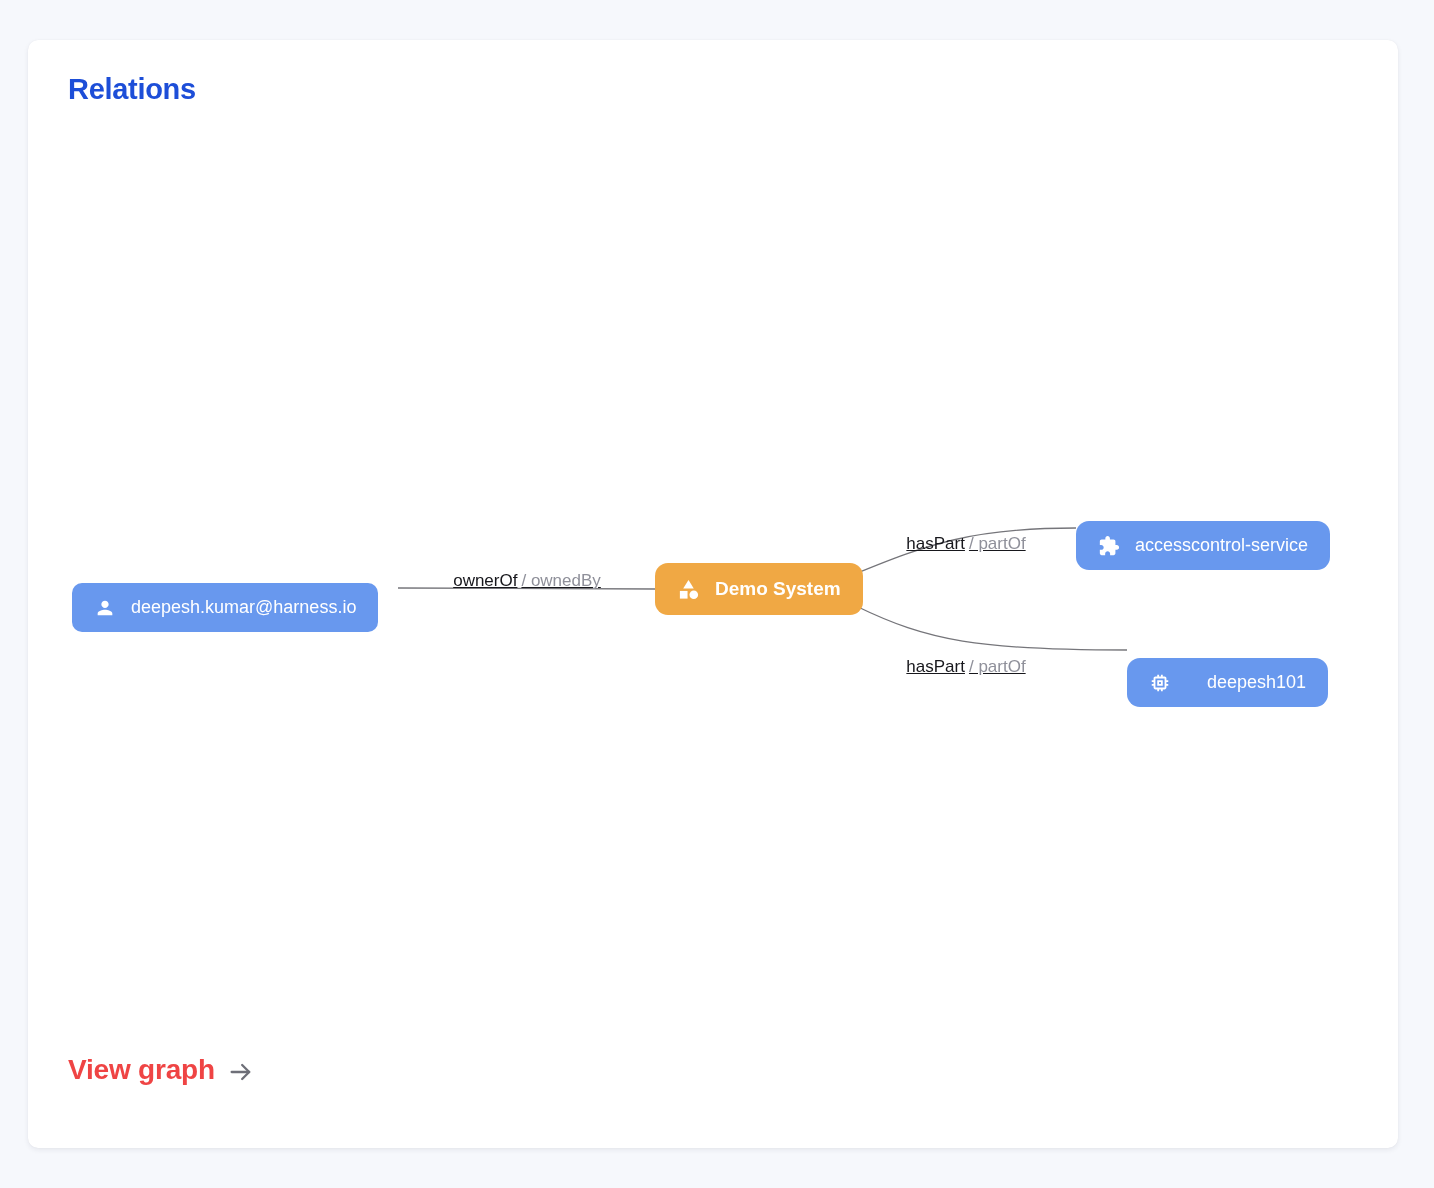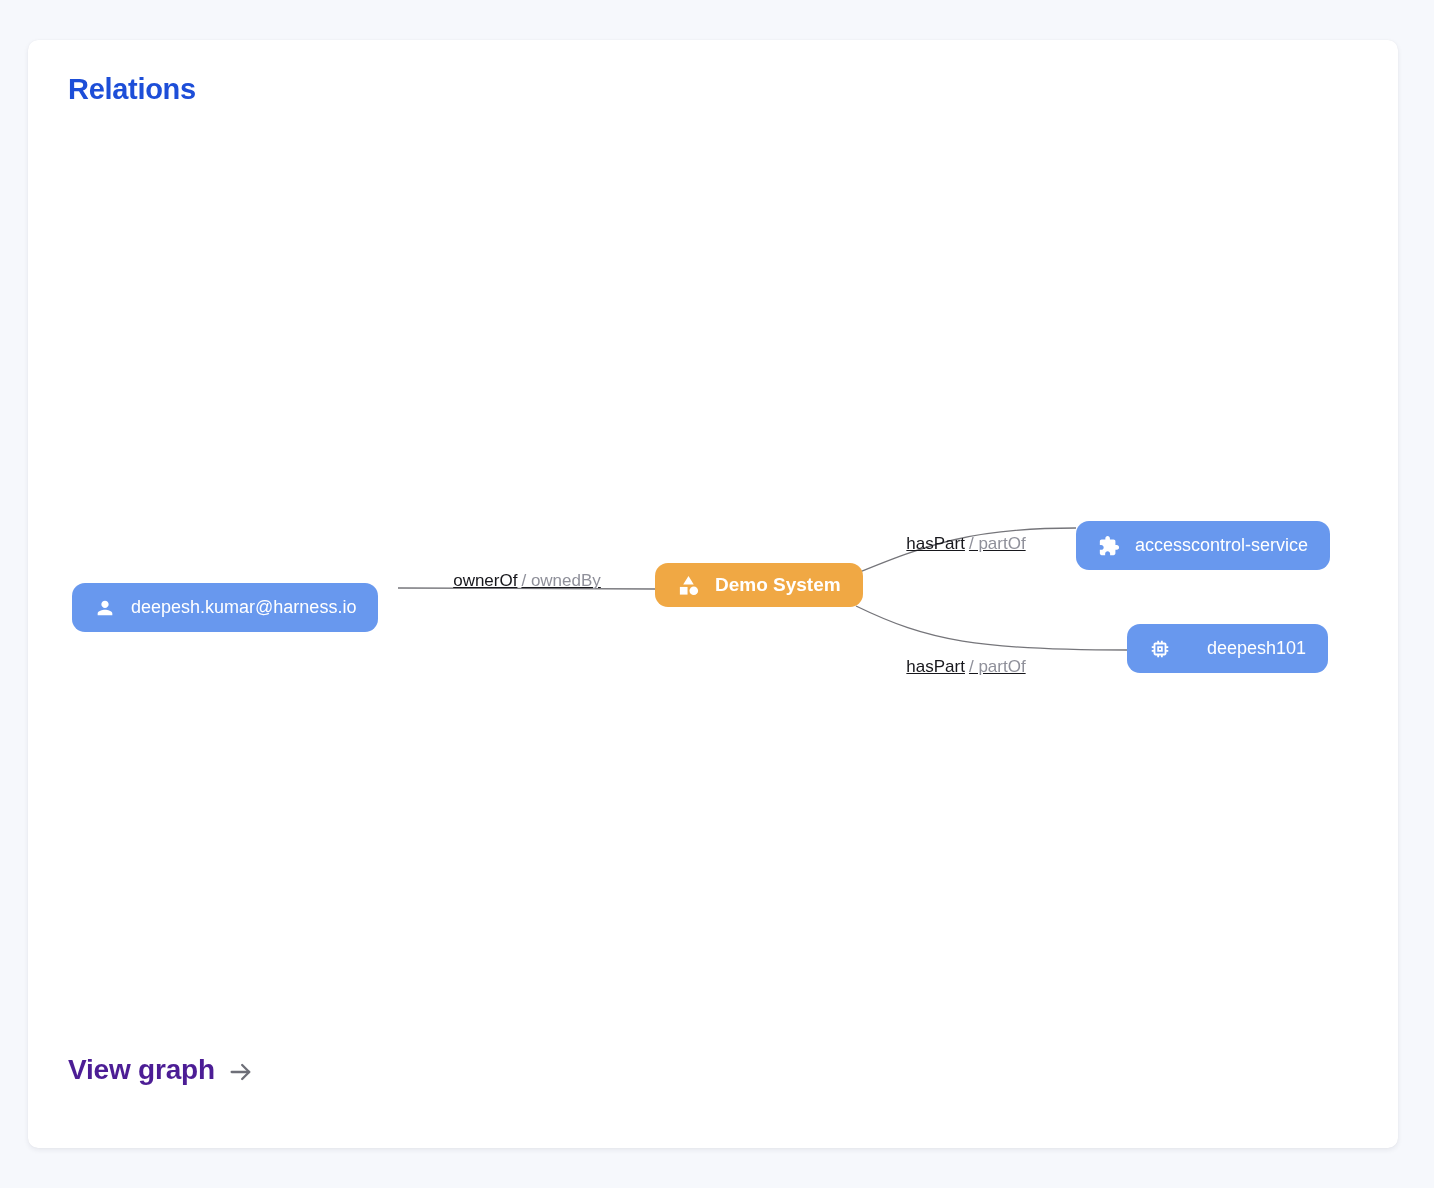--- a/index.html
+++ b/index.html
@@ -70,21 +70,21 @@
   .card-footer {
     position: absolute;
     left: 40px; bottom: 62px;
   }
   .view-graph {
     display: inline-flex;
     align-items: center;
     gap: 12px;
     font-size: 28px;
     font-weight: 700;
-    color: #4c1d95;
+    color: #ef4444;
     text-decoration: none;
     cursor: pointer;
     letter-spacing: -0.2px;
   }
   .view-graph svg { display: block; margin-top: 3px; }
 </style>
 </head>
 <body>
 
 <div class="page">
@@ -103,50 +103,50 @@
       <div class="edge-label" style="left:499px; top:541px;">
         <span class="primary">ownerOf</span><span class="rest">/ ownedBy</span>
       </div>
       <div class="edge-label" style="left:938px; top:504px;">
         <span class="primary">hasPart</span><span class="rest">/ partOf</span>
       </div>
       <div class="edge-label" style="left:938px; top:627px;">
         <span class="primary">hasPart</span><span class="rest">/ partOf</span>
       </div>
 
-      <div class="node node-blue" style="left:44px; top:525px;">
+      <div class="node node-blue" style="left:44px; top:525px;border-radius:10px;">
         <span class="icon">
           <svg width="22" height="22" viewBox="0 0 24 24" fill="#ffffff">
               <path d="M12 12c2.21 0 4-1.79 4-4s-1.79-4-4-4-4 1.79-4 4 1.79 4 4 4zm0 2c-2.67 0-8 1.34-8 4v2h16v-2c0-2.66-5.33-4-8-4z"></path>
             </svg>
         </span>
         <span>deepesh.kumar@harness.io</span>
       </div>
 
-      <div class="node node-orange" style="left:627px; top:523px; height:44px;">
+      <div class="node node-orange" style="left:627px; top:523px; height:52px;">
         <span class="icon">
           <svg width="23" height="23" viewBox="0 0 24 24" fill="#ffffff">
               <path d="M12 2l-5.5 9h11L12 2z"></path>
               <circle cx="17.5" cy="17.5" r="4.5"></circle>
               <path d="M3 13.5h8v8H3z"></path>
             </svg>
         </span>
         <span>Demo System</span>
       </div>
 
       <div class="node node-blue" style="left:1048px; top:463px;">
         <span class="icon">
           <svg width="22" height="22" viewBox="0 0 24 24" fill="#ffffff">
               <path d="M20.5 11H19V7c0-1.1-.9-2-2-2h-4V3.5C13 2.12 11.88 1 10.5 1S8 2.12 8 3.5V5H4c-1.1 0-1.99.9-1.99 2v3.8H3.5c1.49 0 2.7 1.21 2.7 2.7s-1.21 2.7-2.7 2.7H2V20c0 1.1.9 2 2 2h3.8v-1.5c0-1.49 1.21-2.7 2.7-2.7 1.49 0 2.7 1.21 2.7 2.7V22H17c1.1 0 2-.9 2-2v-4h1.5c1.38 0 2.5-1.12 2.5-2.5S21.88 11 20.5 11z"></path>
             </svg>
         </span>
         <span>accesscontrol-service</span>
       </div>
 
-      <div class="node node-blue" style="left:1099px; top:566px;gap:36px;">
+      <div class="node node-blue" style="left:1099px; top:600px;gap:36px;">
         <span class="icon">
           <svg width="22" height="22" viewBox="0 0 24 24" fill="#ffffff">
               <path d="M15 9H9v6h6V9zm-2 4h-2v-2h2v2zm8-2V9h-2V7c0-1.1-.9-2-2-2h-2V3h-2v2h-2V3H9v2H7c-1.1 0-2 .9-2 2v2H3v2h2v2H3v2h2v2c0 1.1.9 2 2 2h2v2h2v-2h2v2h2v-2h2c1.1 0 2-.9 2-2v-2h2v-2h-2v-2h2zm-4 6H7V7h10v10z"></path>
             </svg>
         </span>
         <span>deepesh101</span>
       </div>
 
     </div>
 

